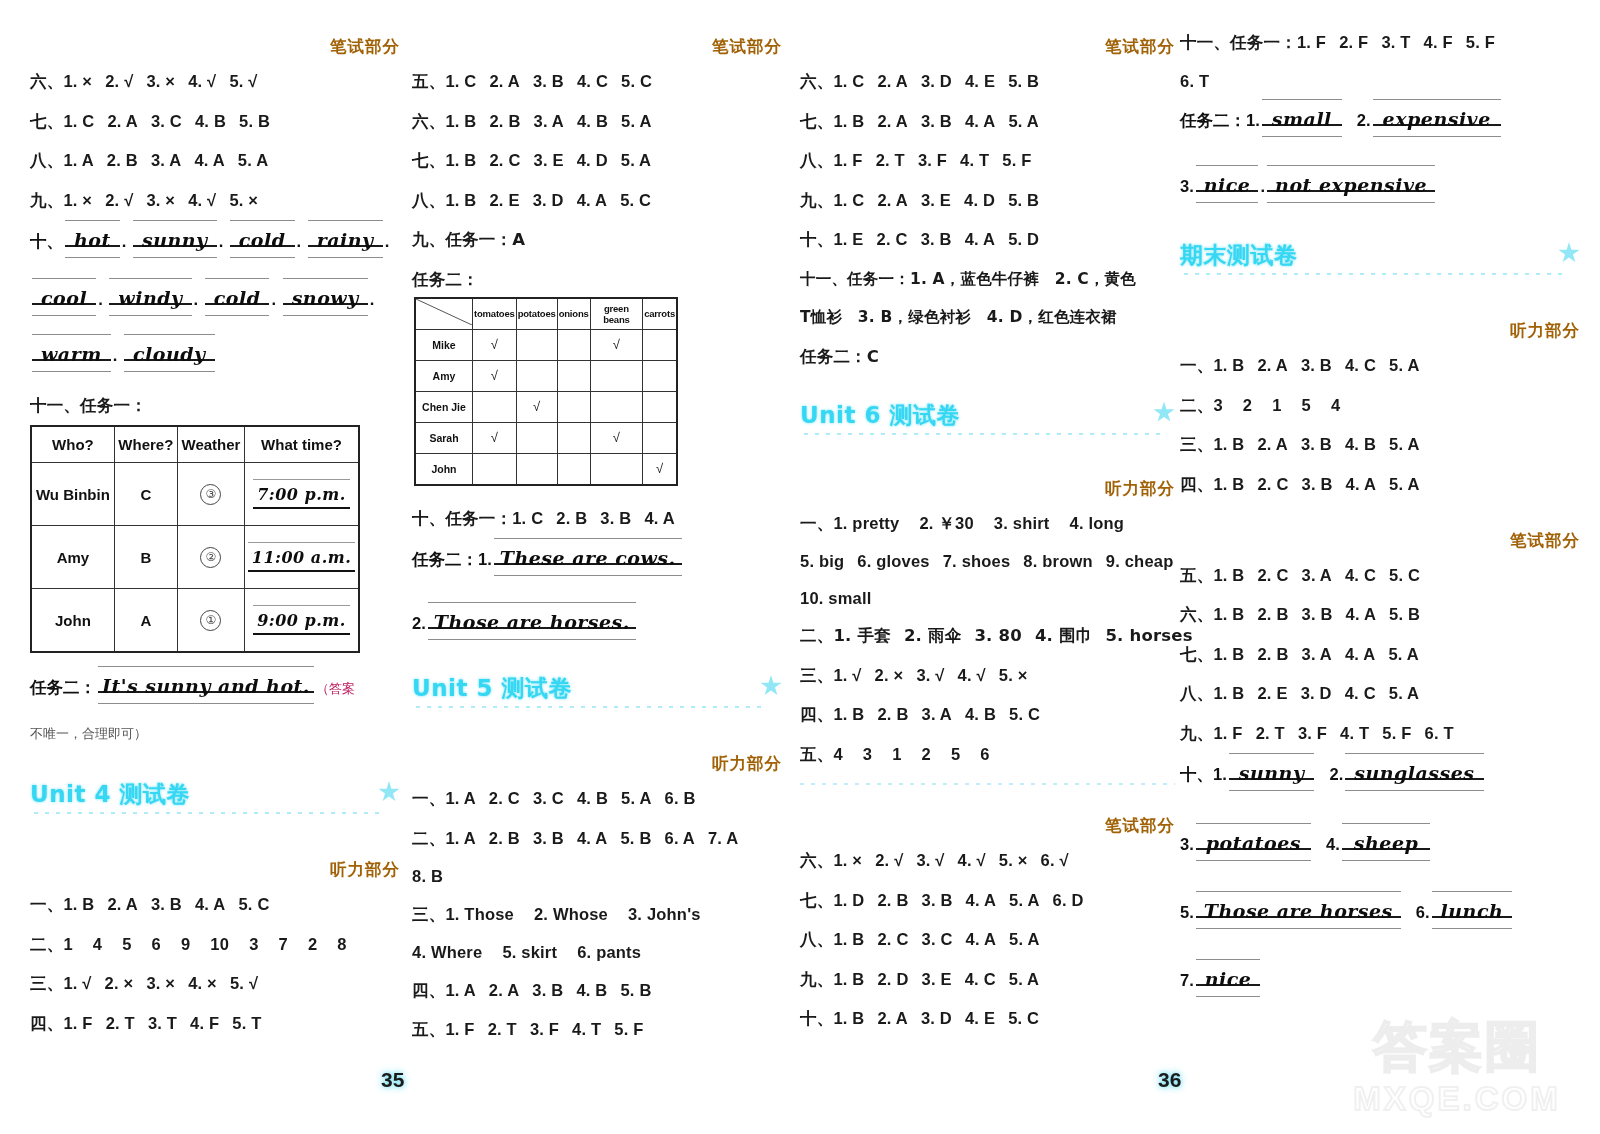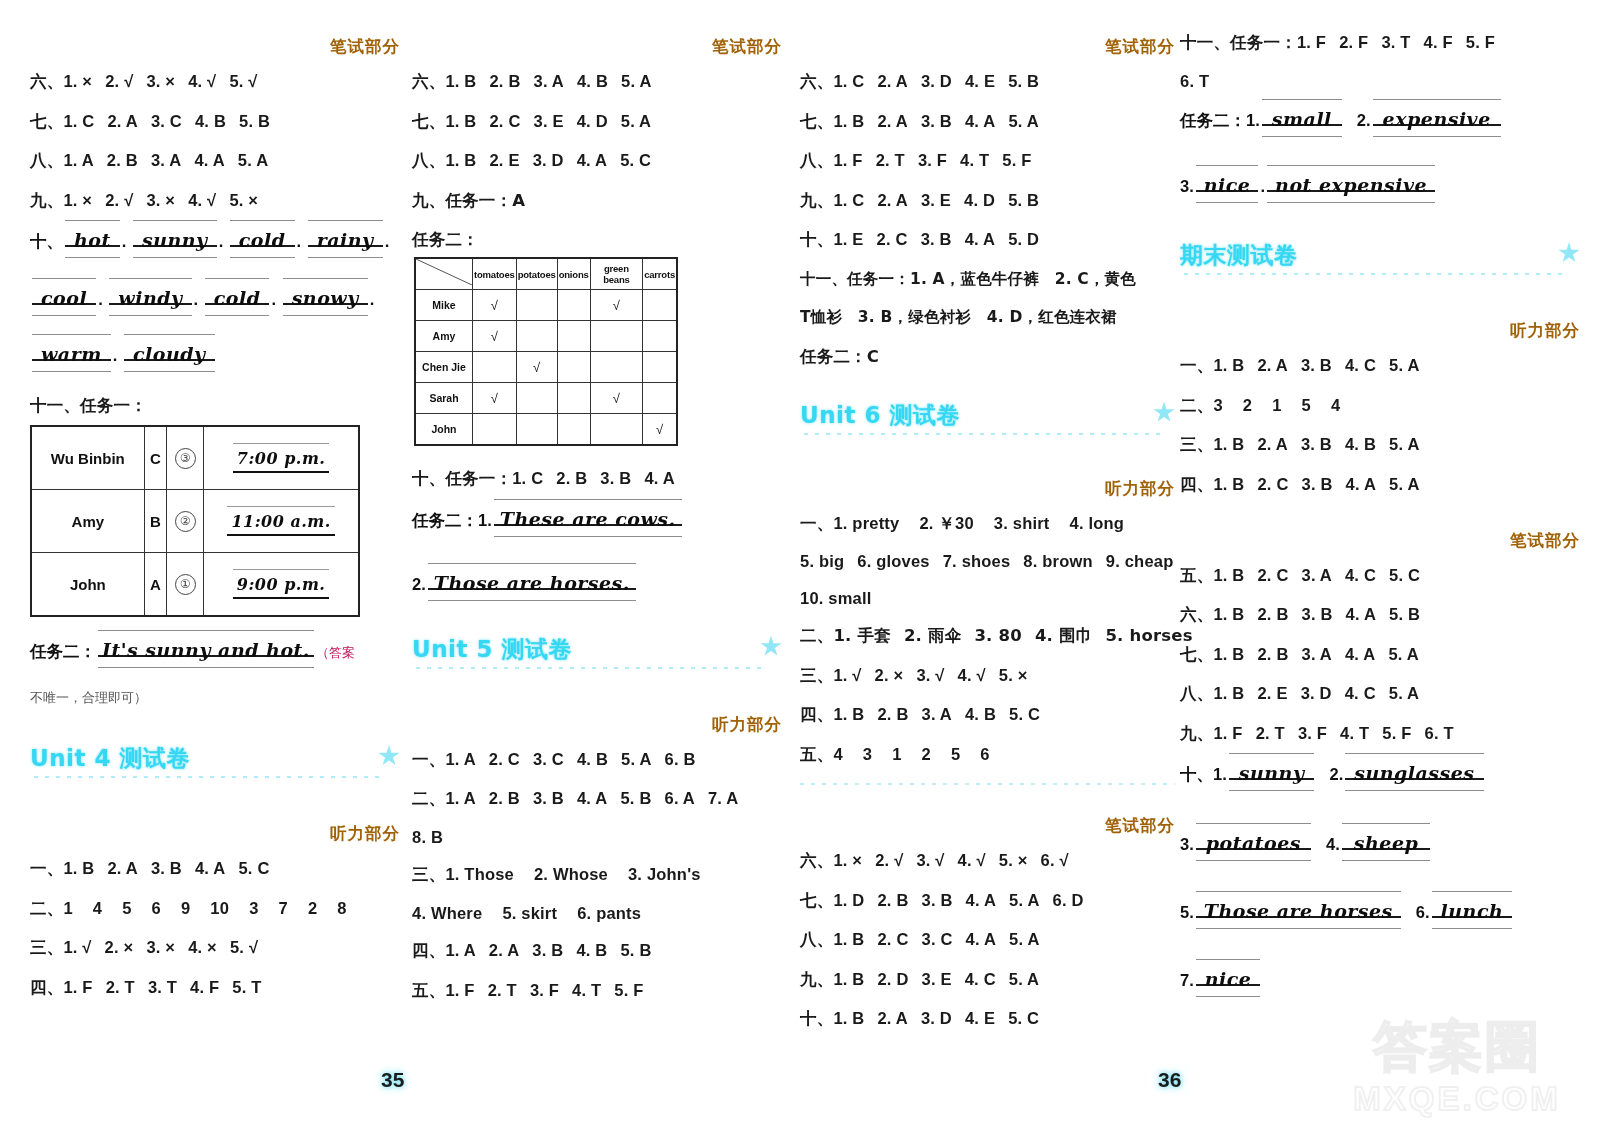--- a/index.html
+++ b/index.html
@@ -155,20 +155,26 @@
       <span><span class="blank" style="padding: 0px 9px;"><span class="mid"></span><span class="hw">cool</span></span><span>. </span><span class="blank" style="padding: 0px 9px;"><span class="mid"></span><span class="hw">windy</span></span><span>. </span><span class="blank" style="padding: 0px 9px;"><span class="mid"></span><span class="hw">cold</span></span><span>. </span><span class="blank" style="padding: 0px 9px;"><span class="mid"></span><span class="hw">snowy</span></span><span>.</span></span>
     </div>
     <div class="hwrow" style="margin-bottom:30px;">
       <span><span class="blank" style="padding: 0px 9px;"><span class="mid"></span><span class="hw">warm</span></span><span>. </span><span class="blank" style="padding: 0px 9px;"><span class="mid"></span><span class="hw">cloudy</span></span><span></span></span>
     </div>
 
     <div class="ans-line cn" style="margin-bottom:8px;">十一、任务一：</div>
 
     <table class="grid wtable">
       <tbody>
+          <tr>
+        <th>Who?</th>
+        <th>Where?</th>
+        <th>Weather</th>
+        <th>What time?</th>
+      </tr>
       <tr>
         <td>Wu Binbin</td>
         <td>C</td>
         <td><span class="circ">③</span></td>
         <td><span class="tm"><span class="hw">7:00 p.m.</span></span></td>
       </tr>
       <tr>
         <td>Amy</td>
         <td>B</td>
         <td><span class="circ">②</span></td>
@@ -208,20 +214,23 @@
     <div class="ans-line">
       <span class="cn">四、</span><span><span class="it">1. F</span><span class="gap-s"></span><span class="it">2. T</span><span class="gap-s"></span><span class="it">3. T</span><span class="gap-s"></span><span class="it">4. F</span><span class="gap-s"></span><span class="it">5. T</span></span>
     </div>
   </div>
 
   <div class="col c2">
 
     <div class="sec-title cn" style="margin-top:36px;">笔试部分</div>
 
     <div class="ans-line">
+      <span class="cn">五、</span><span><span class="it">1. C</span><span class="gap-s"></span><span class="it">2. A</span><span class="gap-s"></span><span class="it">3. B</span><span class="gap-s"></span><span class="it">4. C</span><span class="gap-s"></span><span class="it">5. C</span></span>
+    </div>
+    <div class="ans-line">
       <span class="cn">六、</span><span><span class="it">1. B</span><span class="gap-s"></span><span class="it">2. B</span><span class="gap-s"></span><span class="it">3. A</span><span class="gap-s"></span><span class="it">4. B</span><span class="gap-s"></span><span class="it">5. A</span></span>
     </div>
     <div class="ans-line">
       <span class="cn">七、</span><span><span class="it">1. B</span><span class="gap-s"></span><span class="it">2. C</span><span class="gap-s"></span><span class="it">3. E</span><span class="gap-s"></span><span class="it">4. D</span><span class="gap-s"></span><span class="it">5. A</span></span>
     </div>
     <div class="ans-line">
       <span class="cn">八、</span><span><span class="it">1. B</span><span class="gap-s"></span><span class="it">2. E</span><span class="gap-s"></span><span class="it">3. D</span><span class="gap-s"></span><span class="it">4. A</span><span class="gap-s"></span><span class="it">5. C</span></span>
     </div>
 
     <div class="ans-line cn">九、任务一：A</div>

